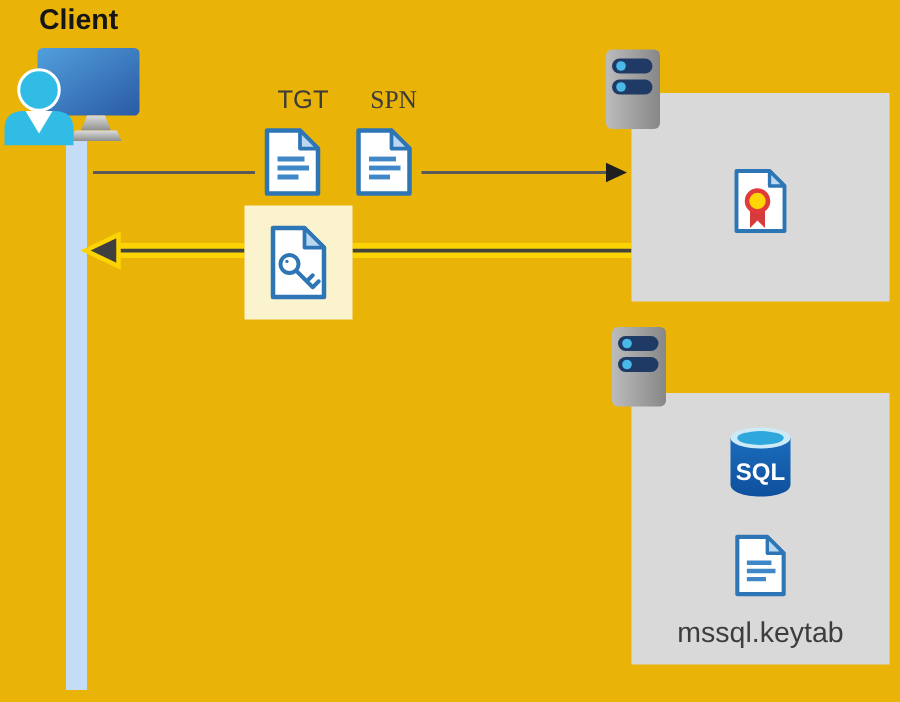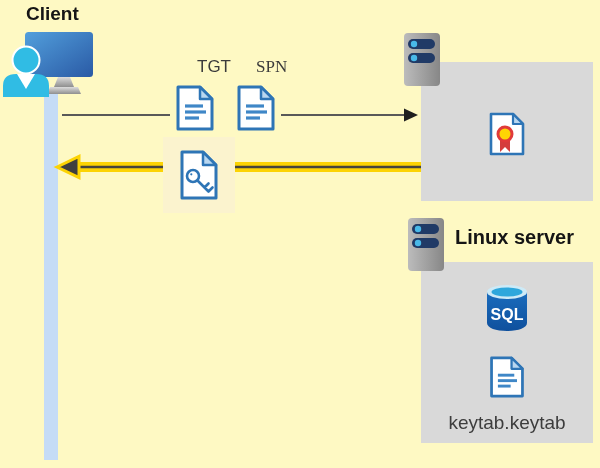--- a/index.html
+++ b/index.html
@@ -1,25 +1,25 @@
 <!DOCTYPE html>
 <html><head>
 <meta charset="utf-8">
 <style>
   html,body{margin:0;padding:0;background:#fff;}
   #canvas{
-    position:relative;width:600px;height:468px;background:#fef9c3;
+    position:relative;width:600px;height:468px;background:#eab308;
     font-family:"Liberation Sans",sans-serif;overflow:hidden;
   }
   .abs{position:absolute;}
   .heading{font-weight:bold;color:#151515;font-size:20px;line-height:1.15;}
   .client-label{left:26px;top:3px;font-size:19px;}
   .dc-label{left:455px;top:7px;width:118px;}
   .linux-label{left:455px;top:226px;width:140px;white-space:nowrap;}
-  .ticket-label{top:57px;width:46px;text-align:left;font-size:17px;color:#3b3b3b;margin-left:24px;}
+  .ticket-label{top:57px;width:46px;text-align:right;font-size:17px;color:#3b3b3b;}
   .tgt-label{left:173px;}
   .spn-label{left:232px;font-family:Liberation Serif, serif;}
   .keytab-label{left:421px;top:412px;width:172px;text-align:center;font-size:19px;color:#3d3d3d;}
   .v-bar{left:44px;top:92px;width:14px;height:368px;background:#c5dcf6;}
   .gray-box{background:#d9d9d9;}
   .dc-box{left:421px;top:62px;width:172px;height:139px;}
   .linux-box{left:421px;top:262px;width:172px;height:181px;}
   .highlight{left:163px;top:137px;width:72px;height:76px;background:#fbf3ce;}
   .arrow-layer{left:0;top:0;pointer-events:none;}
   svg{display:block;}
@@ -120,21 +120,20 @@
     <circle cx="11" cy="12" r="3.2" fill="#49b9e8"></circle>
     <circle cx="11" cy="26" r="3.2" fill="#49b9e8"></circle>
   </svg>
   <svg class="abs" style="left:487px;top:111px" width="40" height="46" viewBox="0 0 40 46">
     <path d="M4 3 H26 L36 13 V43 H4 Z" fill="#fff" stroke="#2e75b6" stroke-width="2.6" stroke-linejoin="round"></path>
     <path d="M26 3 V13 H36 Z" fill="#b9d7f0" stroke="#2e75b6" stroke-width="2.2" stroke-linejoin="round"></path>
     <path d="M13 27 V41 L18 36 L23 41 V27 Z" fill="#d43c3c"></path>
     <circle cx="18" cy="23" r="7" fill="#ffd504" stroke="#e03a3a" stroke-width="3"></circle>
   </svg>
 
-  <div class="abs heading linux-label">Linux server</div>
   <div class="abs gray-box linux-box"></div>
   <svg class="abs" style="left:407px;top:217px" width="38" height="55" viewBox="0 0 38 55">
     <defs>
       <linearGradient id="gsrv2" x1="0" y1="0" x2="1" y2="0">
         <stop offset="0" stop-color="#bcbcbc"></stop>
           <stop offset="1" stop-color="#878787"></stop>
       </linearGradient>
     </defs>
     <rect x="1" y="1" width="36" height="53" rx="4" fill="url(#gsrv2)"></rect>
     <rect x="5" y="7" width="27" height="10" rx="5" fill="#203a66"></rect>
@@ -159,15 +158,15 @@
   <svg class="abs" style="left:487px;top:354px" width="40" height="46" viewBox="0 0 44 48">
     <path d="M5 3 H27 L39 15 V45 H5 Z" fill="#fff" stroke="#2e75b6" stroke-width="3" stroke-linejoin="round"></path>
     <path d="M27 3 V15 H39 Z" fill="#b9d7f0" stroke="#2e75b6" stroke-width="2.5" stroke-linejoin="round"></path>
     <g stroke="#3f87c7" stroke-width="3.2">
       <line x1="12" y1="22" x2="30" y2="22"></line>
         <line x1="12" y1="28" x2="33" y2="28"></line>
         <line x1="12" y1="34" x2="26" y2="34"></line>
     </g>
   </svg>
 
-  <div class="abs keytab-label">keytab.keytab</div>
+  <div class="abs keytab-label">mssql.keytab</div>
 
 </div>
 
 </body></html>

